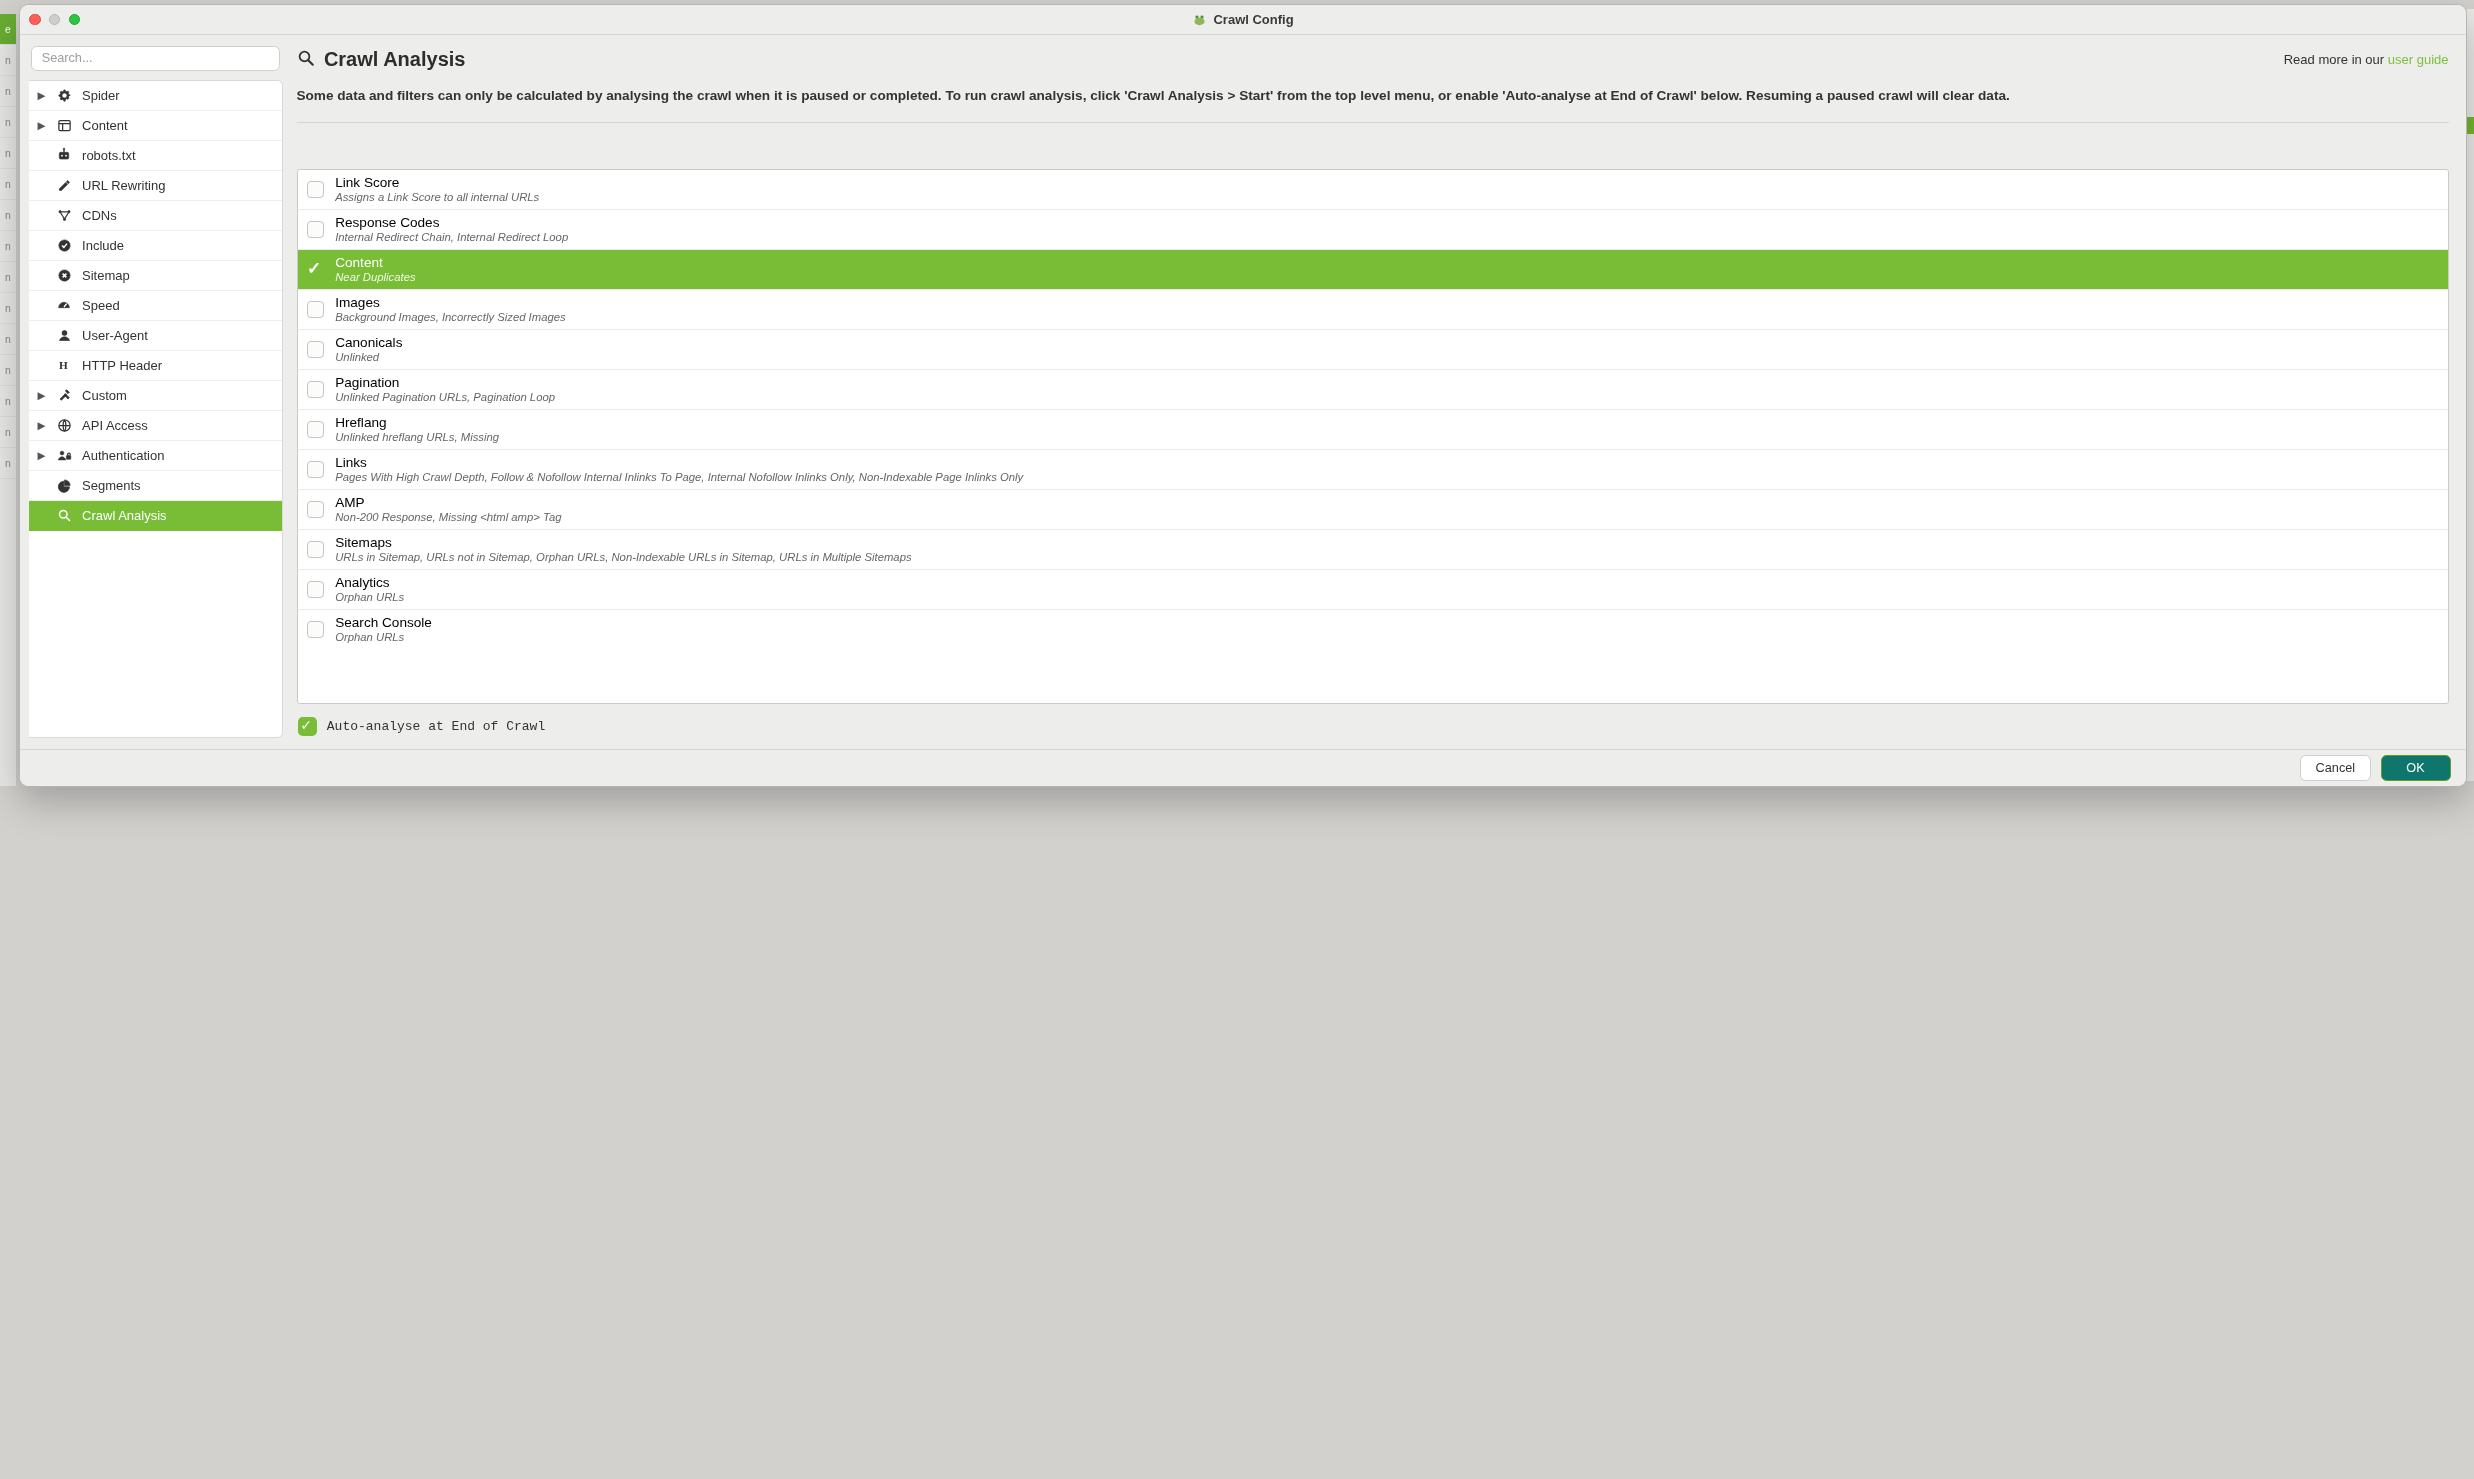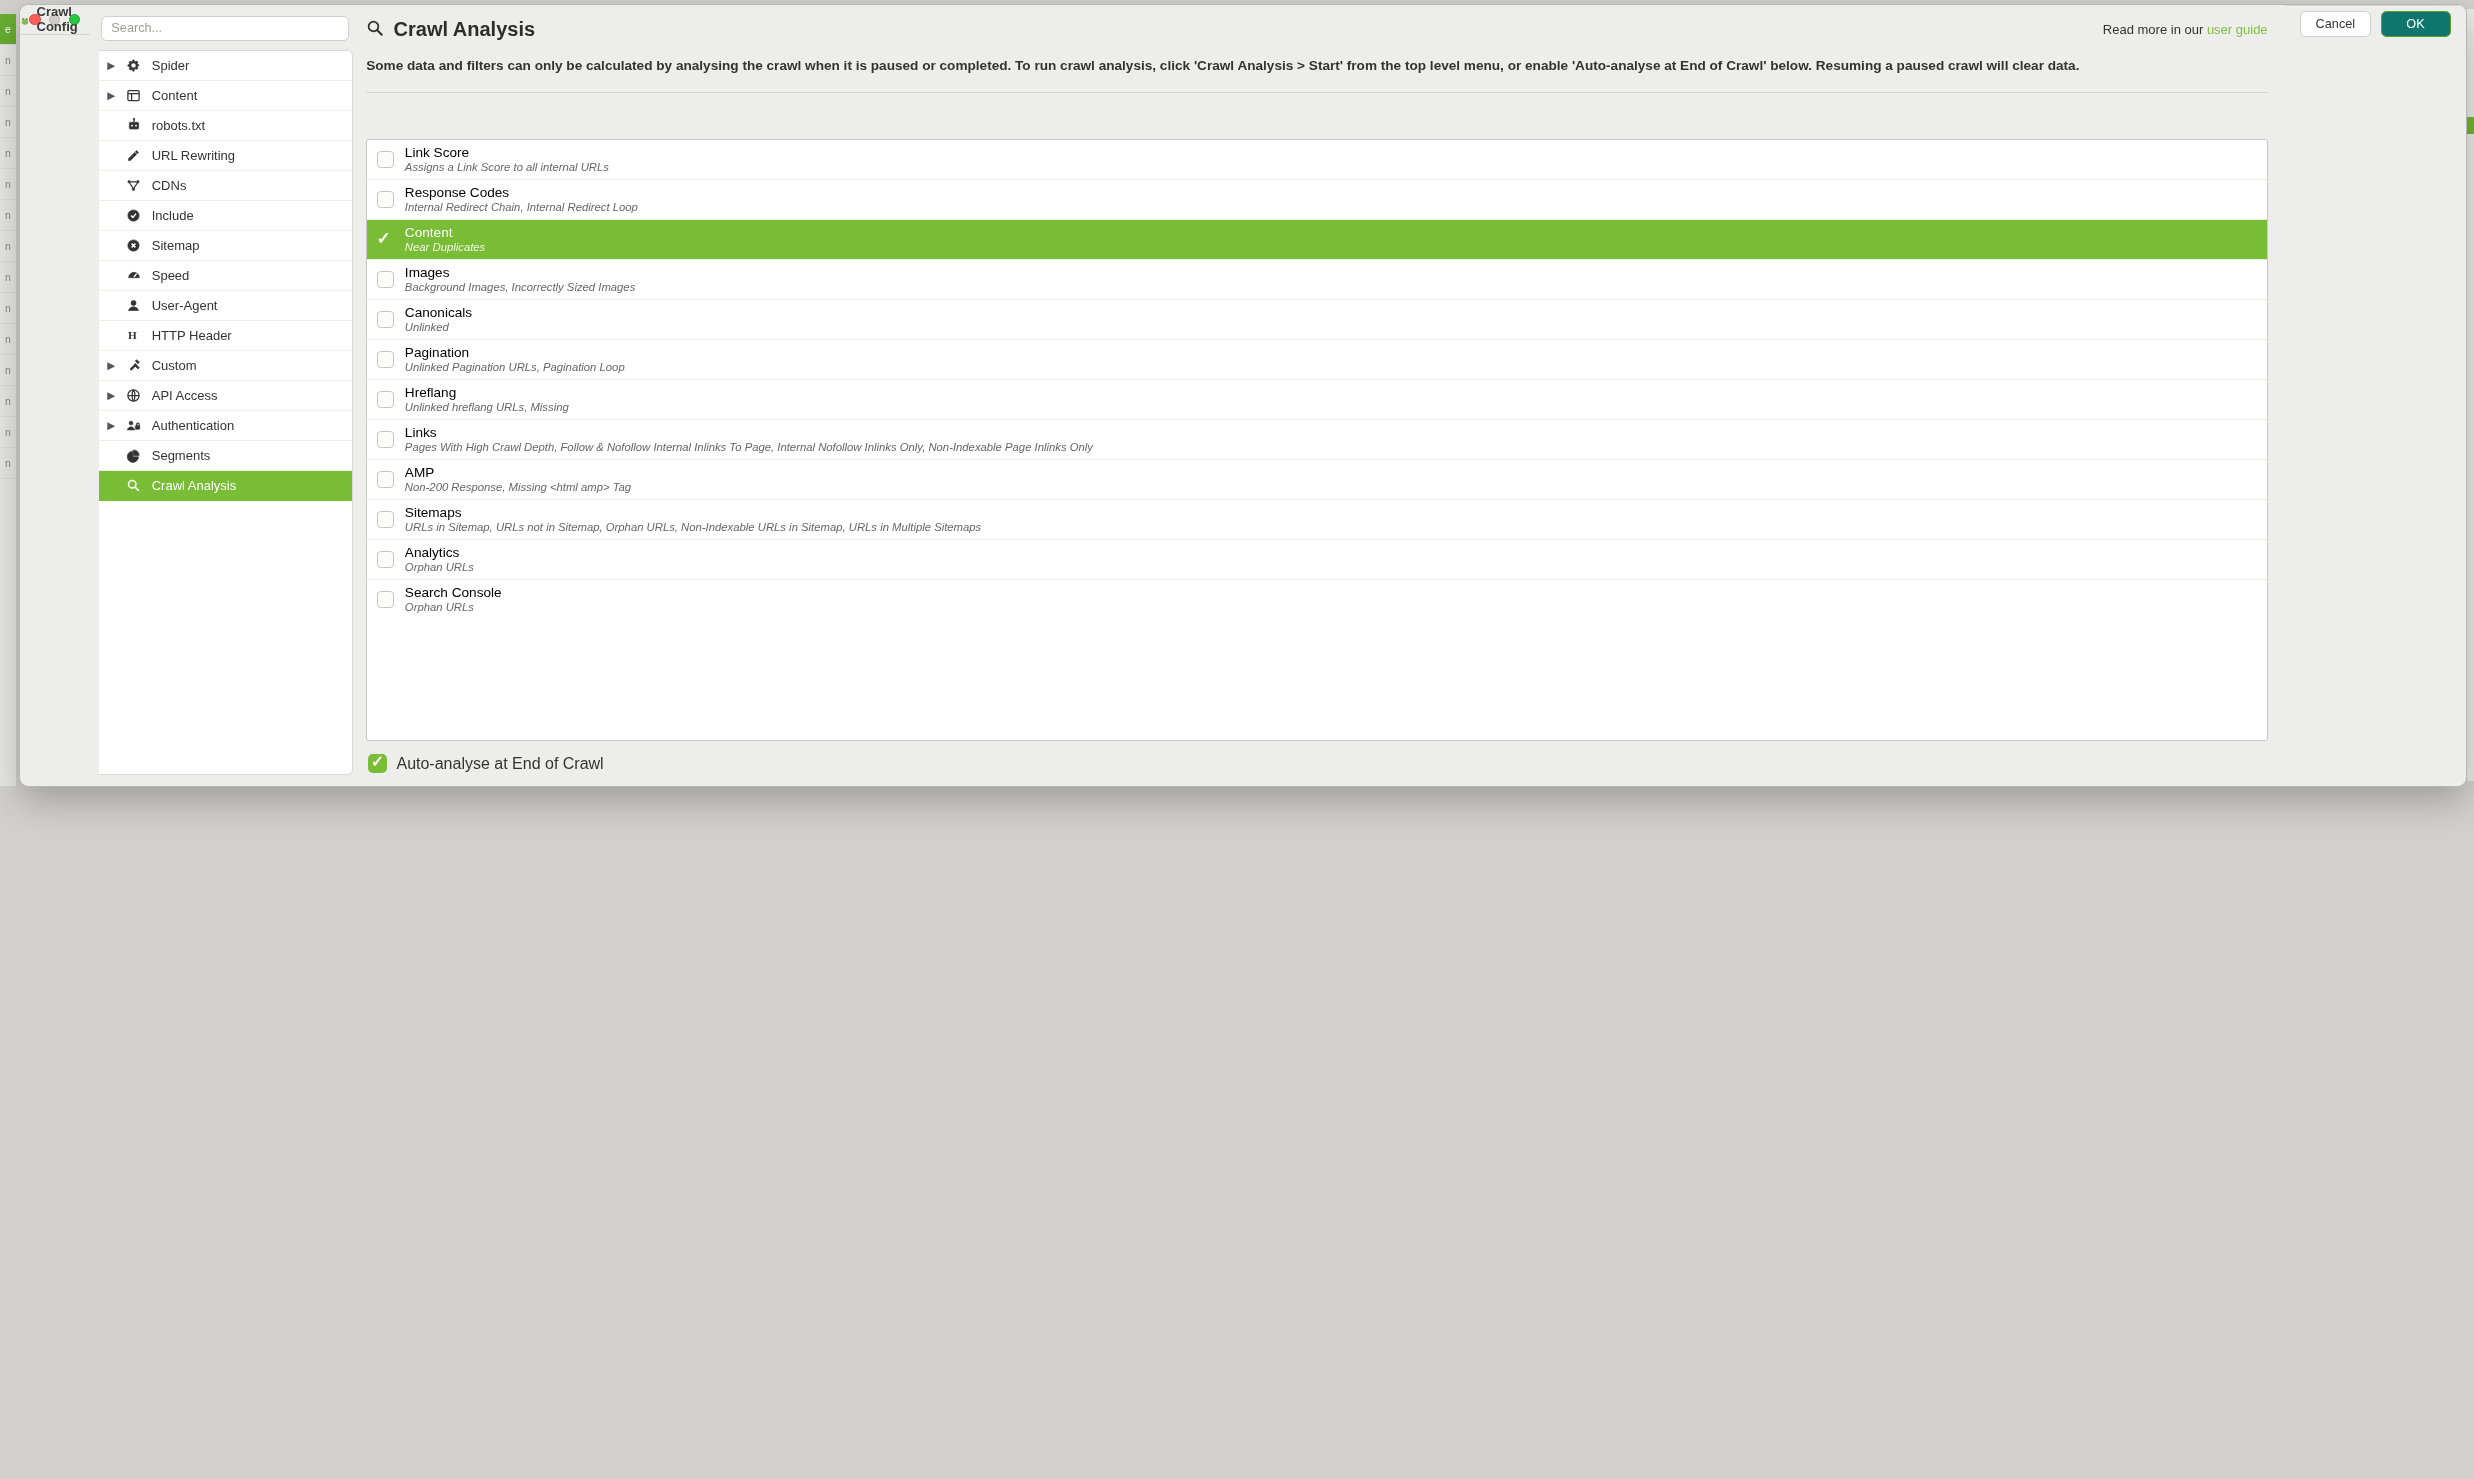--- a/index.html
+++ b/index.html
@@ -11,21 +11,21 @@
   .right-strip{position:absolute;right:0;top:9.4px;height:772px;width:7.5px;background:#eaeae8;}
   .right-strip .g{position:absolute;top:108px;width:7.5px;height:17px;background:#73b62f;}
 
   .window {
     position:absolute;
     left:19px; top:3.8px; right:7.5px; height:783px;
     background:#ededeb;
     border:0.9px solid #b5b5b3;
     border-radius:9.4px;
     box-shadow:0 14px 38px rgba(0,0,0,0.25);
-    display:flex; flex-direction:row;
+    display:flex; flex-direction:column;
     overflow:hidden;
   }
   .titlebar{
     height:30px;
     display:flex; align-items:center;
     border-bottom:0.9px solid #d4d4d2;
     padding:0 9.4px;
     background:#ededeb;
     position:relative;
   }
@@ -98,21 +98,21 @@
   .an-row.selected{background:#78bd35;color:#fff;}
   .an-row .txt{display:flex;flex-direction:column;gap:0.9px;min-width:0;}
   .an-row .label{font-size:13.6px;}
   .an-row .sub{font-size:11.3px;font-style:italic;color:#666;}
   .an-row.selected .sub{color:#f0f8e6;}
   .an-row.selected .chk{border:none;background:transparent;}
   .an-row.selected .chk::after{
     content:"✓";position:absolute;left:0;top:-2.8px;color:#fff;font-size:17px;font-weight:700;
   }
 
-  .auto-row{display:flex;align-items:flex-end;gap:9.4px;margin:13px 0 3.8px 1.9px;font-size:16px;color:#333;}
+  .auto-row{display:flex;align-items:center;gap:9.4px;margin:13px 0 3.8px 1.9px;font-size:13px;color:#333;font-family:Liberation Mono, monospace;}
   .auto-chk{width:19px;height:19px;border-radius:4.7px;background:#78bd35;position:relative;flex-shrink:0;}
   .auto-chk::after{content:"✓";position:absolute;left:2.8px;top:-1.9px;color:#fff;font-size:16px;font-weight:800;}
 
   .footer{
     height:37px;border-top:0.9px solid #d6d6d4;
     display:flex;align-items:center;justify-content:flex-end;gap:9.4px;padding:0 15px;
     background:#ededeb;
   }
   .btn{height:26px;min-width:70px;border-radius:5.6px;font-size:12.7px;display:flex;align-items:center;justify-content:center;padding:0 15px;cursor:default;}
   .btn.cancel{background:#fff;border:0.9px solid #cfcecc;color:#333;}

